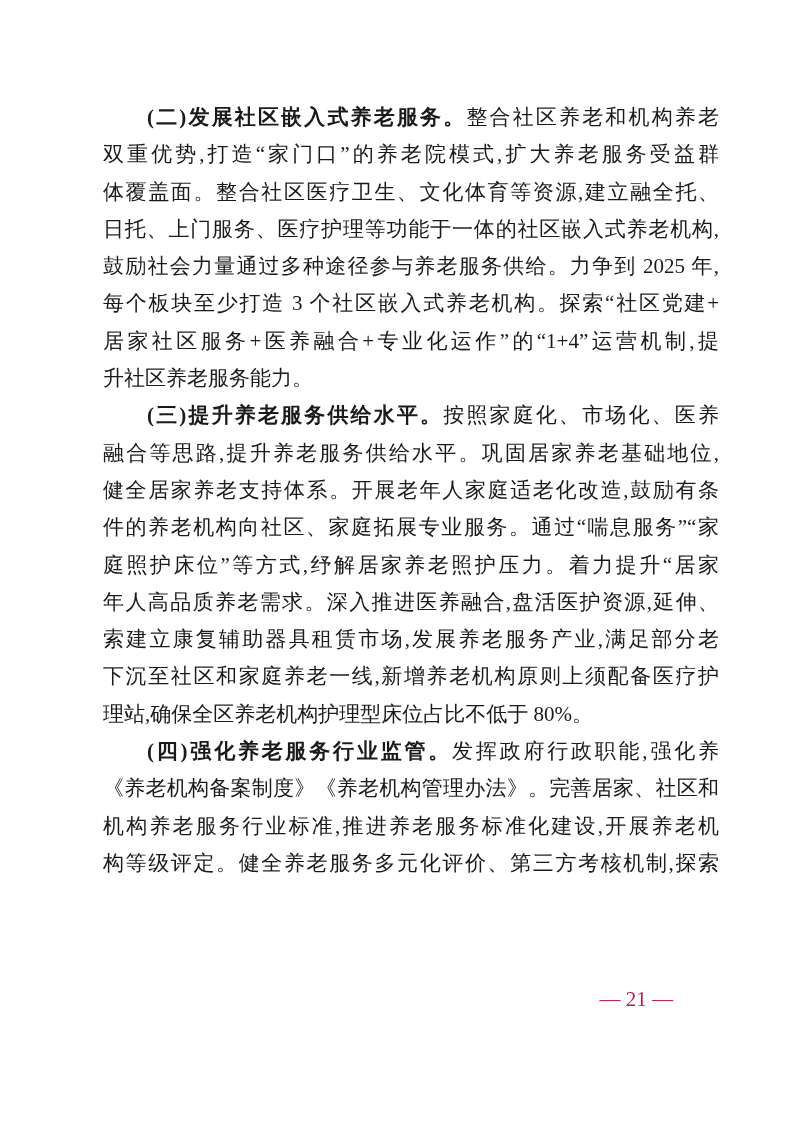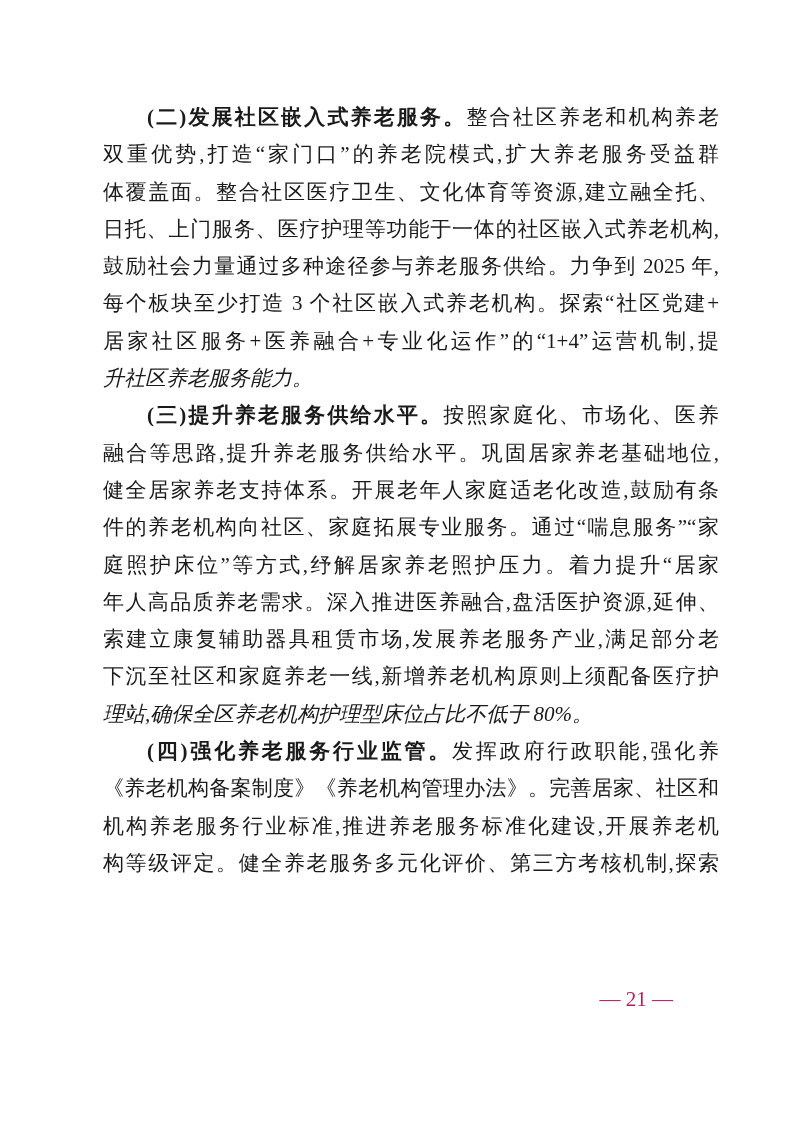--- a/index.html
+++ b/index.html
@@ -34,21 +34,20 @@
     text-align: justify;
     text-align-last: justify;
     letter-spacing: 0;
   }
   .line.indent {
     text-indent: 44px;
   }
   .line.no-fill {
     text-align: left;
     text-align-last: left;
-    font-style: italic;
   }
   .heading {
     font-weight: bold;
   }
   .page-footer {
     position: absolute;
     top: 986px;
     right: 120px;
     font-size: 21px;
     line-height: 26px;

